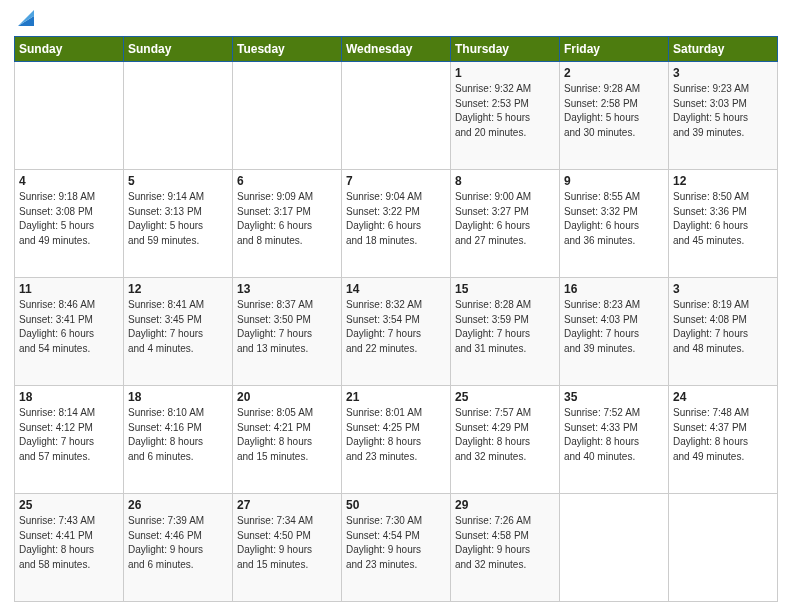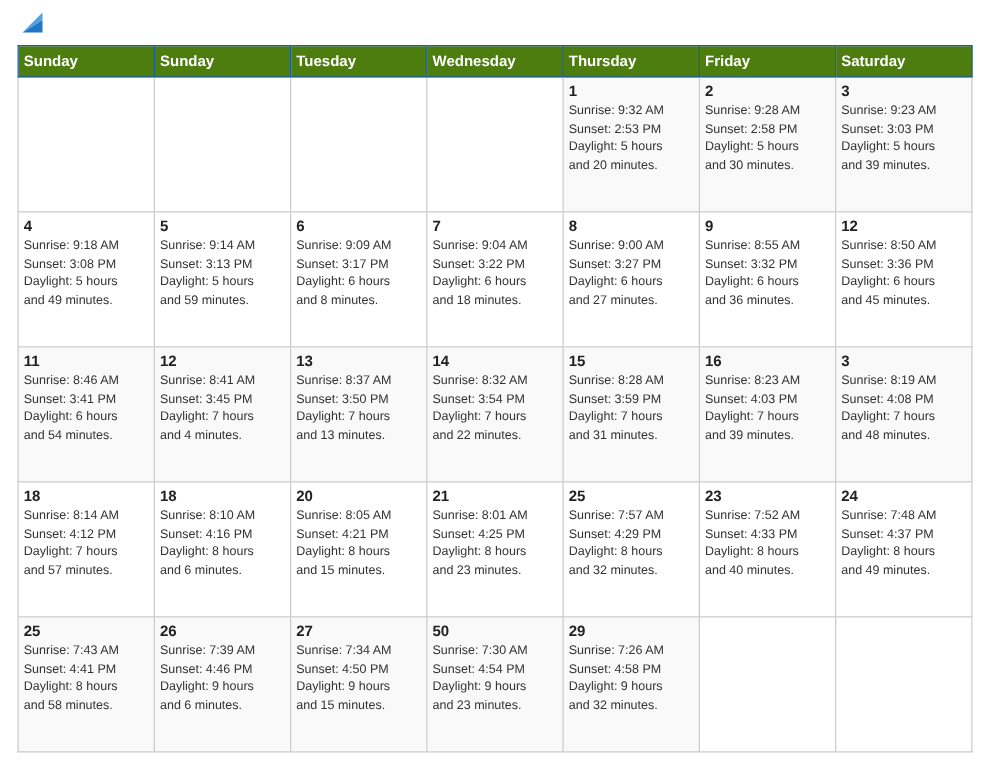--- a/index.html
+++ b/index.html
@@ -229,21 +229,21 @@
           </td>
           <td>
             <span class="day-num">21</span>
             <div class="day-detail">Sunrise: 8:01 AM<br>Sunset: 4:25 PM<br>Daylight: 8 hours<br>and 23 minutes.</div>
           </td>
           <td>
             <span class="day-num">25</span>
             <div class="day-detail">Sunrise: 7:57 AM<br>Sunset: 4:29 PM<br>Daylight: 8 hours<br>and 32 minutes.</div>
           </td>
           <td>
-            <span class="day-num">23</span>
+            <span class="day-num">35</span>
             <div class="day-detail">Sunrise: 7:52 AM<br>Sunset: 4:33 PM<br>Daylight: 8 hours<br>and 40 minutes.</div>
           </td>
           <td>
             <span class="day-num">24</span>
             <div class="day-detail">Sunrise: 7:48 AM<br>Sunset: 4:37 PM<br>Daylight: 8 hours<br>and 49 minutes.</div>
           </td>
         </tr>
         <tr>
           <td>
             <span class="day-num">25</span>

